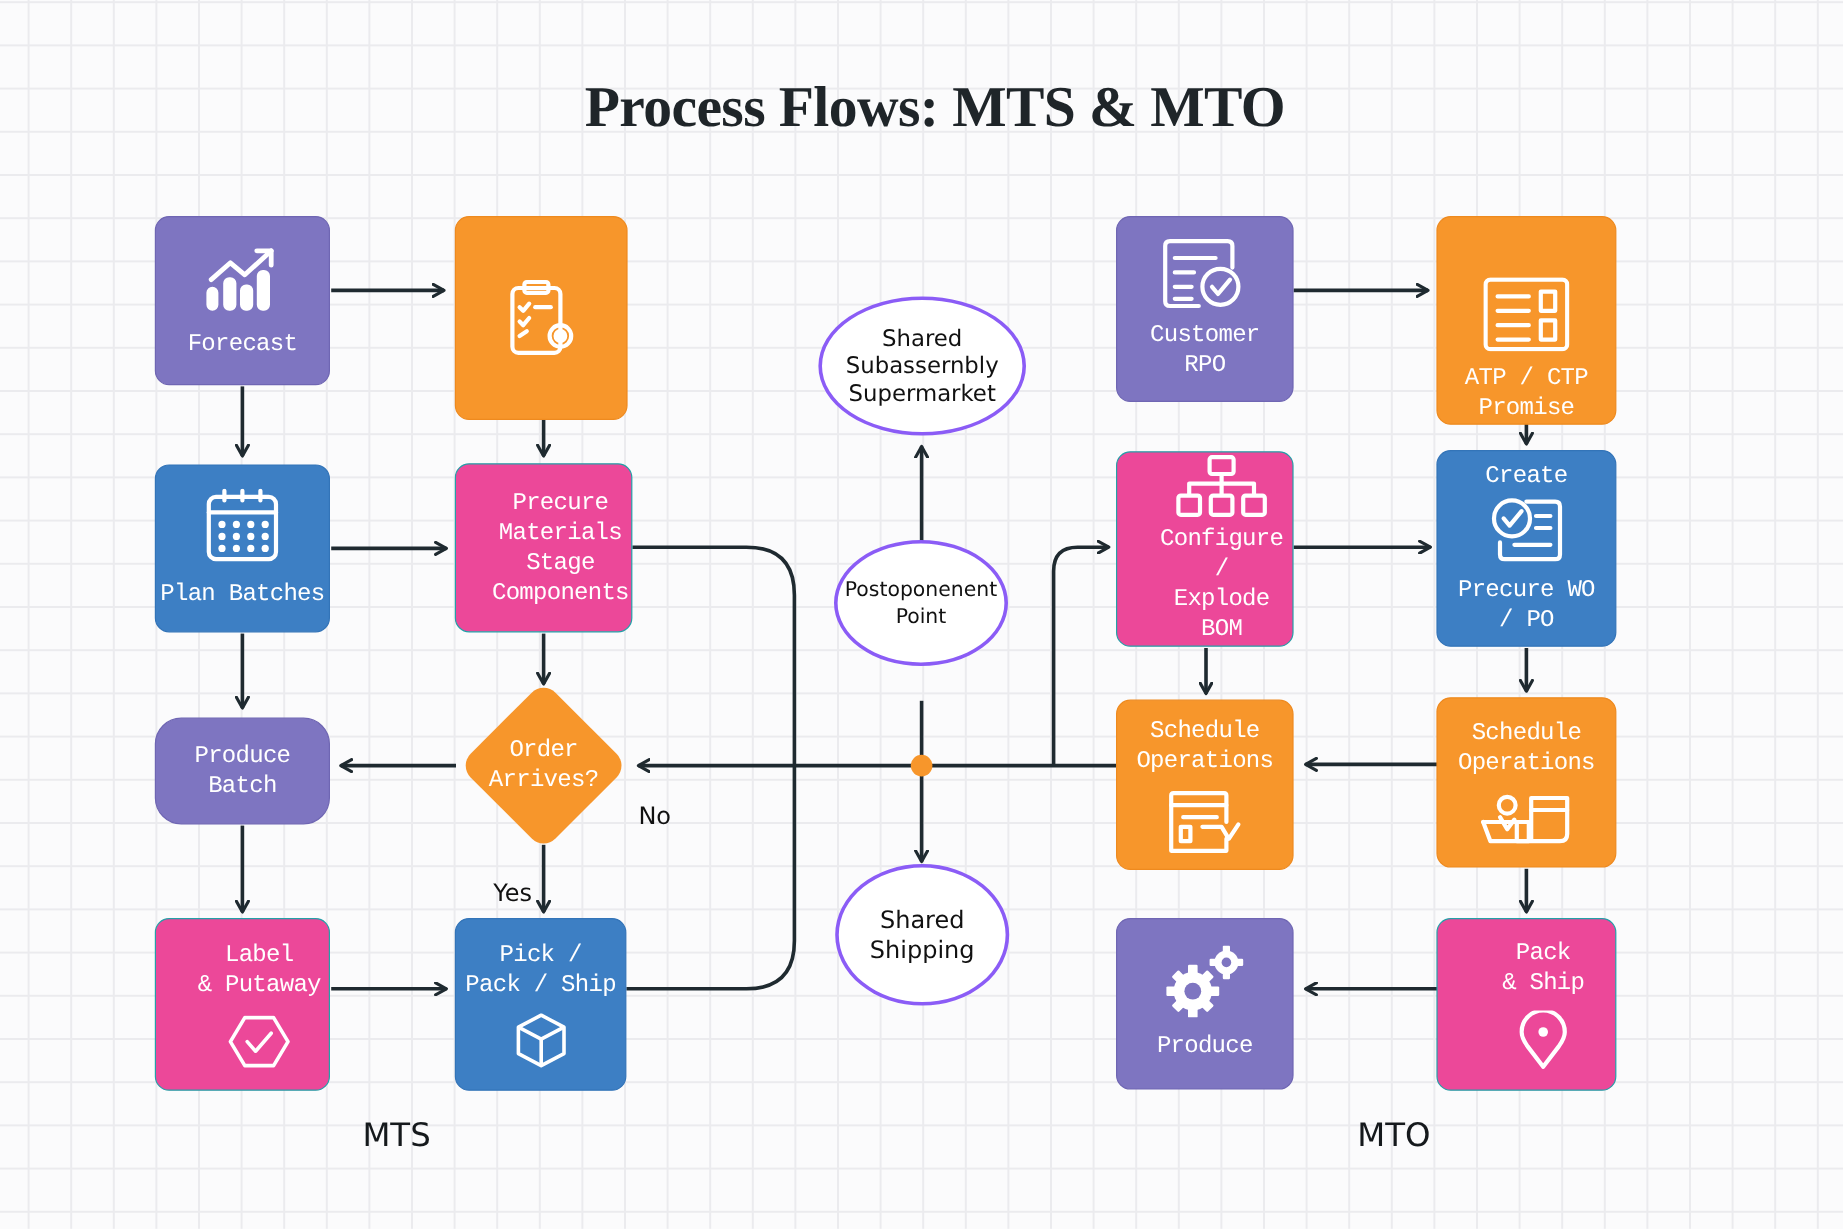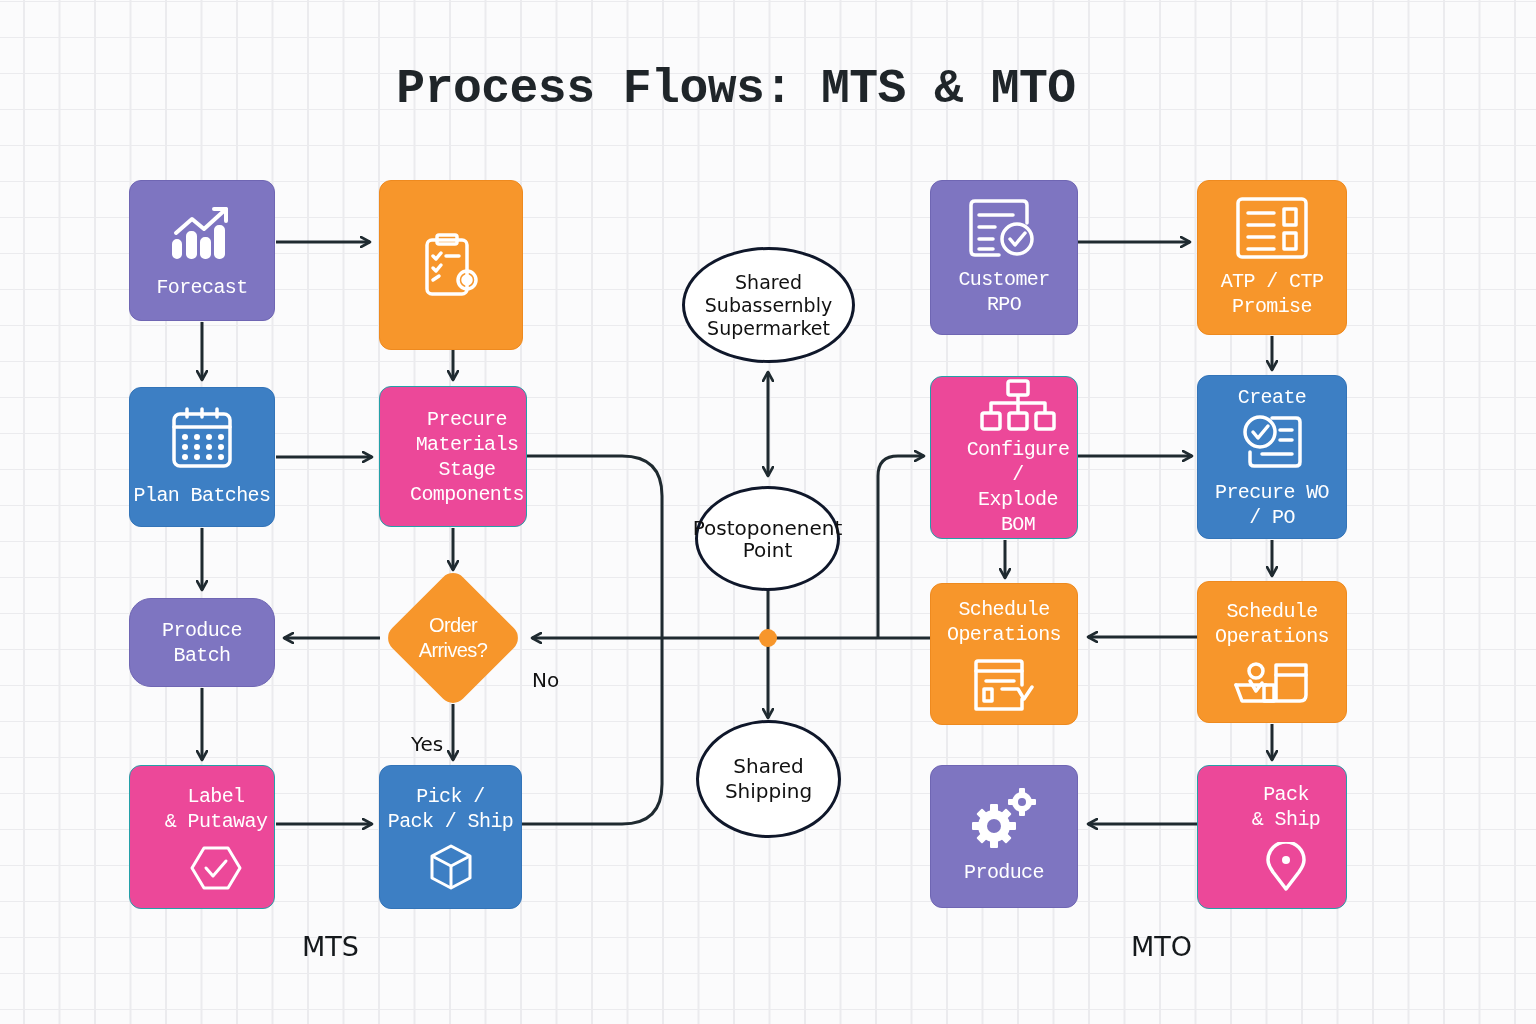--- a/index.html
+++ b/index.html
@@ -8,59 +8,59 @@
       background-color: #fbfbfc;
       background-image:
         linear-gradient(to right, #ebebee 1.5px, transparent 1.5px),
         linear-gradient(to bottom, #ebebee 1.5px, transparent 1.5px);
       background-size: 35.5px 36px;
       background-position: 23px 1px;
       font-family: "Liberation Sans", sans-serif;
     }
     .title {
       position: absolute; left: 0; width: 1472px; top: 62px; text-align: center;
-      font-family: Liberation Mono, monospace; font-weight: bold; font-size: 48px;
-      color: #1f2529; letter-spacing: -0.5px;
+      font-family: Liberation Serif, serif; font-weight: bold; font-size: 48px;
+      color: #1f2529; letter-spacing: -0.5px; padding-left: 43px;
     }
     .section-label {
       position: absolute; font-family: "DejaVu Sans", sans-serif; font-size: 27px;
       color: #15191c; font-weight: normal;
     }
     svg.wires { position: absolute; left: 0; top: 0; }
     .node {
       position: absolute; border-radius: 12px; color: #fff;
       display: flex; flex-direction: column; align-items: center; justify-content: center;
       text-align: center; box-sizing: border-box;
       font-family: Liberation Mono, monospace; font-size: 20px; line-height: 25px;
       letter-spacing: -0.6px;
     }
     .node .lbl { white-space: pre-line; }
     .node svg { display: block; }
     .purple { background: #7e75c1; border: 1.5px solid #6f66b3; }
     .orange { background: #f7962b; border: 1.5px solid #ee8a1f; }
     .teal   { background: #ec4899; border: 1.5px solid #24a0a8; padding-left: 28px; }
     .blue   { background: #3d7fc4; border: 1.5px solid #3374b8; }
     .oval {
-      position: absolute; border: 3px solid #0f172a; border-radius: 50%;
+      position: absolute; border: 3px solid #8b5cf6; border-radius: 50%;
       background: #ffffff; box-sizing: border-box;
       display: flex; align-items: center; justify-content: center; text-align: center;
       font-family: "DejaVu Sans", sans-serif; color: #111; white-space: pre-line;
     }
     .edge-label {
       position: absolute; font-family: "DejaVu Sans", sans-serif; font-size: 20px; color: #111;
     }
     .diamond-wrap { position: absolute; }
     .diamond {
       position: absolute; left: 0; top: 0; width: 100%; height: 100%;
       background: #f7962b; transform: rotate(45deg); border-radius: 14px;
     }
     .diamond-text {
       position: absolute; left: 0; top: 0; width: 100%; height: 100%;
       display: flex; align-items: center; justify-content: center; text-align: center;
-      color: #fff; font-family: Liberation Sans, sans-serif; font-size: 20px; line-height: 25px;
+      color: #fff; font-family: Liberation Mono, monospace; font-size: 20px; line-height: 25px;
       white-space: pre-line; letter-spacing: -0.6px;
     }
   </style>
 </head>
 <body>
 
 <div class="title">Process Flows: MTS &amp; MTO</div>
 
 <svg class="wires" width="1536" height="1024">
   <defs>
@@ -188,41 +188,41 @@
   </svg>
 </div>
 
 <div class="section-label" style="left:302px;top:931px;">MTS</div>
 
 <div class="oval" style="left:682px;top:247px;width:173px;height:116px;font-size:19px;line-height:23px;">
   <span>Shared
 Subassernbly
 Supermarket</span>
 </div>
-<div class="oval" style="left:695px;top:486px;width:145px;height:105px;font-size:20px;line-height:22px;">
+<div class="oval" style="left:695px;top:450px;width:145px;height:105px;font-size:17px;line-height:22px;">
   <span>Postoponenent
 Point</span>
 </div>
 <div class="oval" style="left:696px;top:720px;width:145px;height:118px;font-size:20px;line-height:25px;">
   <span>Shared
 Shipping</span>
 </div>
 
 <div class="node purple" style="left:930px;top:180px;width:148px;height:155px;">
   <svg width="70" height="58" viewBox="0 0 70 58" fill="none" stroke="#fff" stroke-width="3.5" stroke-linecap="round" stroke-linejoin="round">
     <path d="M58,24 L58,6 Q58,2 54,2 L6,2 Q2,2 2,6 L2,52 Q2,56 6,56 L30,56"></path>
     <path d="M10,16 L44,16 M10,28 L26,28 M10,40 L24,40 M10,50 L24,50"></path>
     <circle cx="48" cy="40" r="15"></circle>
       <path d="M41,40 L46,46 L56,34"></path>
   </svg>
   <div class="lbl" style="margin-top:10px;">Customer
 RPO</div>
 </div>
 
-<div class="node orange" style="left:1197px;top:180px;width:150px;height:155px;">
+<div class="node orange" style="left:1197px;top:180px;width:150px;height:174px;justify-content:flex-end;">
   <svg width="72" height="62" viewBox="0 0 72 62" fill="none" stroke="#fff" stroke-width="3.5" stroke-linecap="round" stroke-linejoin="round">
     <rect x="2" y="2" width="68" height="58" rx="4"></rect>
     <path d="M12,16 L38,16 M12,28 L38,28 M12,40 L38,40 M12,52 L38,52"></path>
     <rect x="48" y="12" width="12" height="16"></rect>
       <rect x="48" y="36" width="12" height="16"></rect>
   </svg>
   <div class="lbl" style="margin-top:10px;">ATP / CTP
 Promise</div>
 </div>
 

